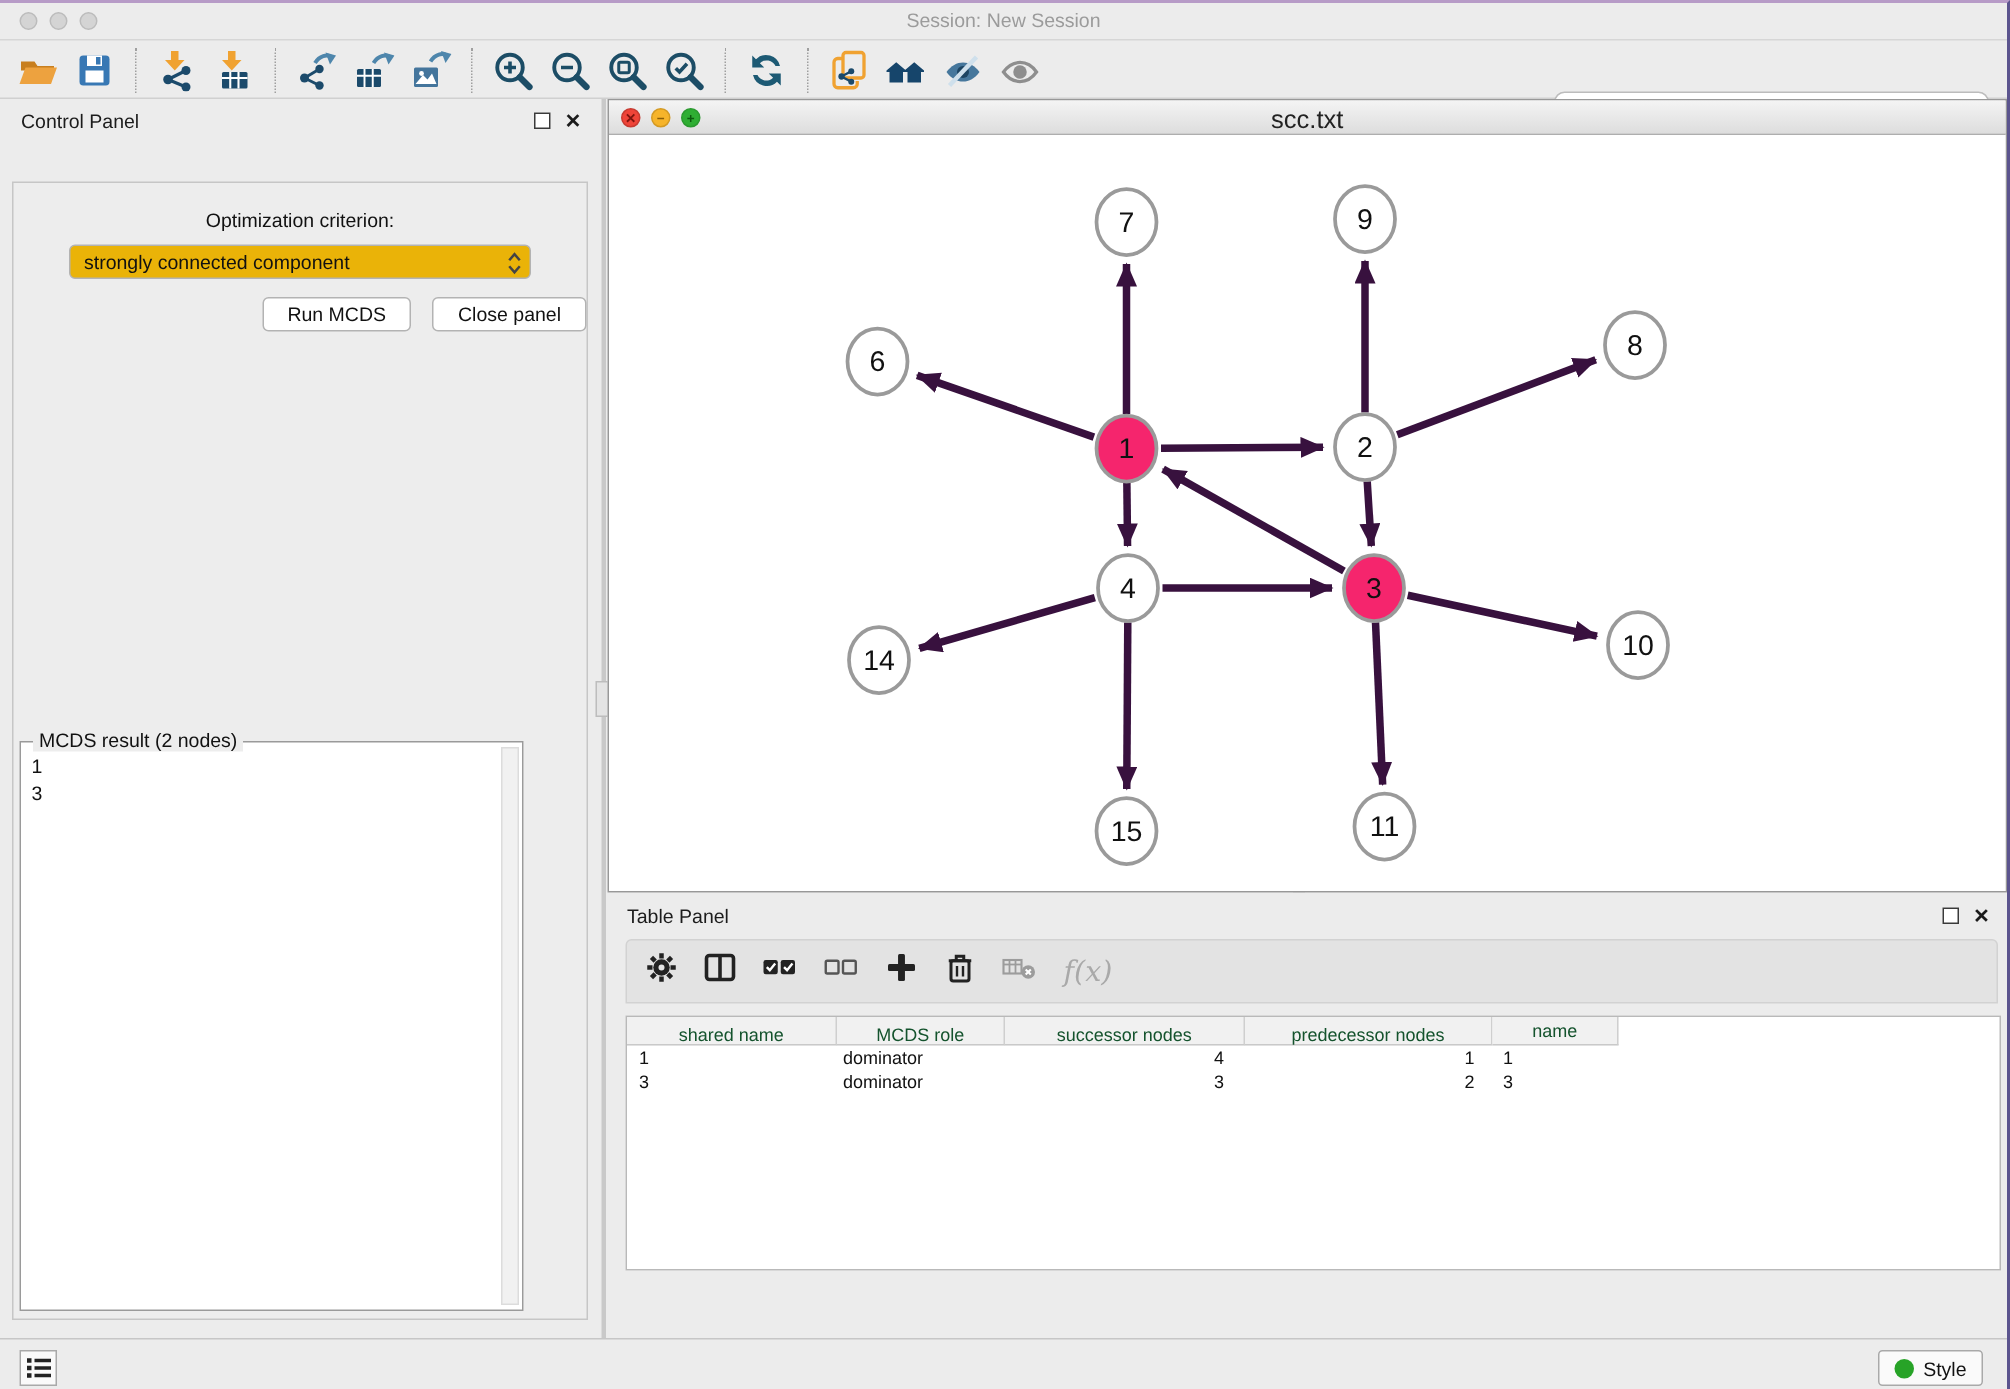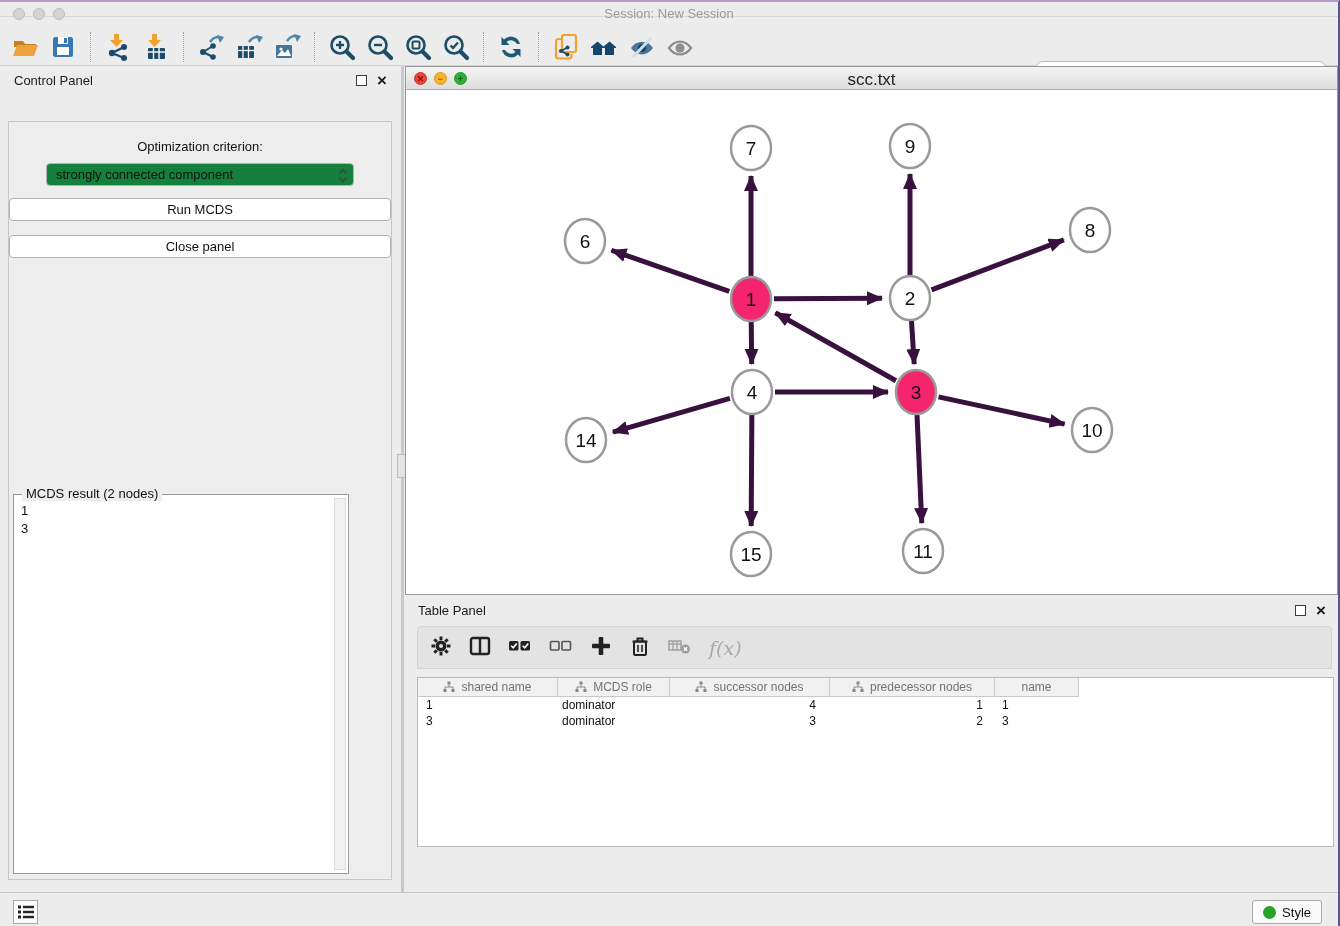--- a/index.html
+++ b/index.html
@@ -3,21 +3,21 @@
 <meta charset="utf-8">
 <style>
   * { box-sizing: border-box; margin: 0; padding: 0; }
   body { background: #fff; font-family: "Liberation Sans", sans-serif; }
   .app {
     position: relative; width: 1340px; height: 926px; background: #ececec;
     overflow: hidden; border-top: 2px solid #b79bc7; border-right: 2px solid #5b548e;
     font-family: "Liberation Sans", sans-serif;
   }
   
-  .titlebar { position: absolute; left: 0; top: 0; right: 0; height: 15px; background: #ececec; border-bottom: 1px solid #d6d6d6; }
+  .titlebar { position: absolute; left: 0; top: 0; right: 0; height: 25px; background: #ececec; border-bottom: 1px solid #d6d6d6; }
   .tl-dots { position: absolute; left: 13px; top: 6px; display: flex; gap: 8px; }
   .tl-dot { width: 12px; height: 12px; border-radius: 50%; background: #d4d4d4; border: 1px solid #bcbcbc; }
   .win-title { position: absolute; left: 0; right: 0; top: 4px; text-align: center; font-size: 13px; color: #9b9b9b; }
   
   .toolbar { position: absolute; left: 0; top: 26px; right: 0; height: 38px; display: flex; align-items: center; padding-left: 6px; background: #ececec; border-bottom: 1px solid #d0d0d0; }
   .tb-btn { width: 38px; height: 34px; display: flex; align-items: center; justify-content: center; cursor: default; }
   .tb-sep { width: 0; height: 30px; border-left: 1px dotted #9f9f9f; margin: 0 8px; }
   .search-wrap { position: absolute; right: 12px; top: 33px; width: 290px; height: 25px; background: #fff; border: 1px solid #bcbcbc; border-radius: 7px; display: flex; align-items: center; padding-left: 7px; gap: 5px; }
   .search-wrap input { border: none; outline: none; flex: 1; font-size: 13px; background: transparent; }
   
@@ -26,23 +26,23 @@
   .panel-close { font-size: 17px; font-weight: bold; color: #1b1b1b; line-height: 11px; display: inline-block; }
   .cp-icons { position: absolute; left: 356px; top: 73px; display: flex; gap: 10px; align-items: center; }
   .tabbar { display: flex; }
   .tab { height: 22px; line-height: 20px; padding: 0 13px; font-size: 13px; color: #111; background: #fff; border: 1px solid #b4b4b4; border-left: none; }
   .tab:first-child { border-left: 1px solid #b4b4b4; border-radius: 5px 0 0 5px; }
   .tab:last-child { border-radius: 0 5px 5px 0; }
   .tab.disabled { background: #e2e2e2; color: #b2b2b2; }
   .cp-tabs { position: absolute; left: 78px; top: 96px; }
   .cp-body { position: absolute; left: 8px; top: 119px; width: 384px; height: 759px; background: #ededed; border: 1px solid #c6c6c6; }
   .opt-label { text-align: center; margin-top: 17px; font-size: 13px; color: #111; }
-  .opt-select { position: relative; margin: 9px auto 0 auto; width: 308px; height: 23px; background: #15803d; border: 1px solid #b3b3b3; border-radius: 4px; font-size: 13px; line-height: 21px; padding-left: 9px; color: #111; }
+  .opt-select { position: relative; margin: 9px auto 0 auto; width: 308px; height: 23px; background: #eab308; border: 1px solid #b3b3b3; border-radius: 4px; font-size: 13px; line-height: 21px; padding-left: 9px; color: #111; }
   .opt-select .chev { position: absolute; right: 5px; top: 3px; }
-  .btn-row { display: flex; justify-content: flex-end; gap: 14px; margin-top: 12px; flex-direction: column; }
+  .btn-row { display: flex; justify-content: flex-end; gap: 14px; margin-top: 12px; }
   .aq-btn { height: 23px; background: #fff; border: 1px solid #b3b3b3; border-radius: 4px; font-size: 13px; padding: 0 16px; color: #111; line-height: 21px; }
   .result-box { position: absolute; left: 4px; top: 372px; width: 336px; height: 380px; border: 1px solid #9a9a9a; background: #fff; }
   .result-legend { position: absolute; left: 8px; top: -9px; background: #ededed; padding: 0 4px; font-size: 13px; color: #111; }
   .result-text { position: absolute; left: 0; top: 2px; bottom: 2px; right: 15px; padding: 5px 0 0 7px; font-size: 13px; line-height: 18px; color: #111; }
   .result-scroll { position: absolute; right: 2px; top: 3px; bottom: 3px; width: 12px; background: #f1f1f1; border: 1px solid #dcdcdc; }
   
   .vsplit { position: absolute; left: 401px; top: 64px; width: 3px; height: 826px; background: #c9c9c9; }
   .vsplit-handle { position: absolute; left: 397px; top: 452px; width: 9px; height: 24px; background: #e4e4e4; border: 1px solid #bdbdbd; }
   .hsplit-handle { position: absolute; left: 862px; top: 586px; width: 8px; height: 7px; background: #dedede; border: 1px solid #bdbdbd; }
   
@@ -56,21 +56,21 @@
   .net-title { position: absolute; left: 0; right: 0; top: 3px; text-align: center; font-size: 17px; color: #222; }
   .net-canvas { position: relative; width: 931px; height: 504px; background: #fff; }
   
   .tp { position: absolute; left: 405px; top: 595px; width: 935px; height: 295px; background: #ececec; }
   .tp-title { position: absolute; left: 13px; top: 6px; font-size: 13px; color: #1c1c1c; }
   .tp-icons { position: absolute; right: 14px; top: 8px; display: flex; gap: 10px; align-items: center; }
   .tp-toolbar { position: absolute; left: 12px; right: 8px; top: 29px; height: 43px; background: #e3e3e3; border: 1px solid #d2d2d2; border-radius: 4px 4px 0 0; display: flex; align-items: center; gap: 17px; padding-left: 12px; }
   .fx { font-family: "DejaVu Serif", serif; font-style: italic; font-size: 19px; color: #a9a9a9; }
   .tp-table { position: absolute; left: 12px; right: 6px; top: 80px; height: 170px; background: #fff; border: 1px solid #b9b9b9; overflow: hidden; }
   .thead { display: flex; height: 19px; }
-  .th { position: relative; background: #f1f1f1; border-right: 1px solid #cfcfcf; border-bottom: 1px solid #c9c9c9; display: flex; align-items: center; justify-content: center; gap: 6px; font-size: 12px; color: #737373; }
+  .th { position: relative; background: #f1f1f1; border-right: 1px solid #cfcfcf; border-bottom: 1px solid #c9c9c9; display: flex; align-items: center; justify-content: center; gap: 6px; font-size: 12px; color: #14532d; flex-direction: column; }
   .tr { display: flex; height: 16px; font-size: 12px; color: #111; align-items: center; }
   .td { overflow: hidden; white-space: nowrap; }
   .c1 { width: 140px; } .c2 { width: 112px; } .c3 { width: 160px; } .c4 { width: 165px; } .c5 { width: 84px; }
   .td.c1 { padding-left: 8px; } .td.c2 { padding-left: 4px; }
   .td.c3 { text-align: right; padding-right: 14px; } .td.c4 { text-align: right; padding-right: 12px; }
   .td.c5 { padding-left: 7px; }
   .tp-tabs { position: absolute; left: 0; right: 0; top: 268px; display: flex; justify-content: center; }
   
   .statusbar { position: absolute; left: 0; right: 0; top: 890px; height: 34px; background: #ececec; border-top: 1px solid #c6c6c6; }
   .status-left-btn { position: absolute; left: 13px; top: 7px; width: 25px; height: 24px; background: #fafafa; border: 1px solid #a9a9a9; display: flex; align-items: center; justify-content: center; }

